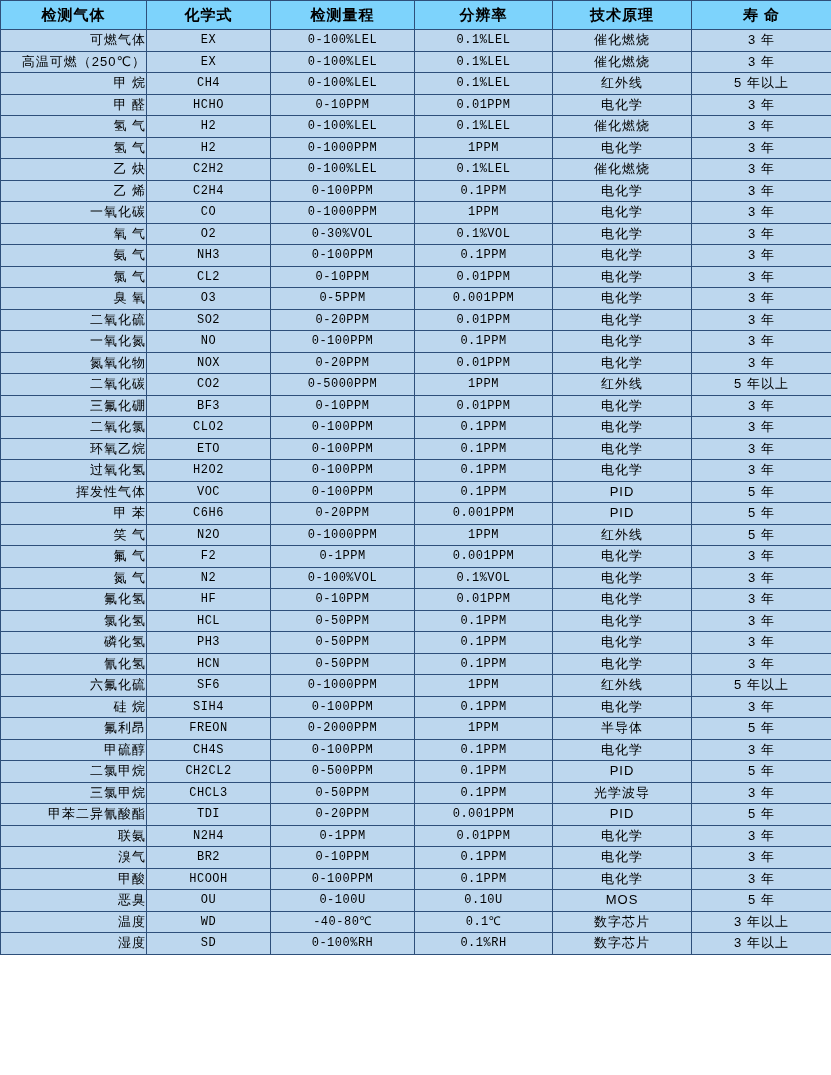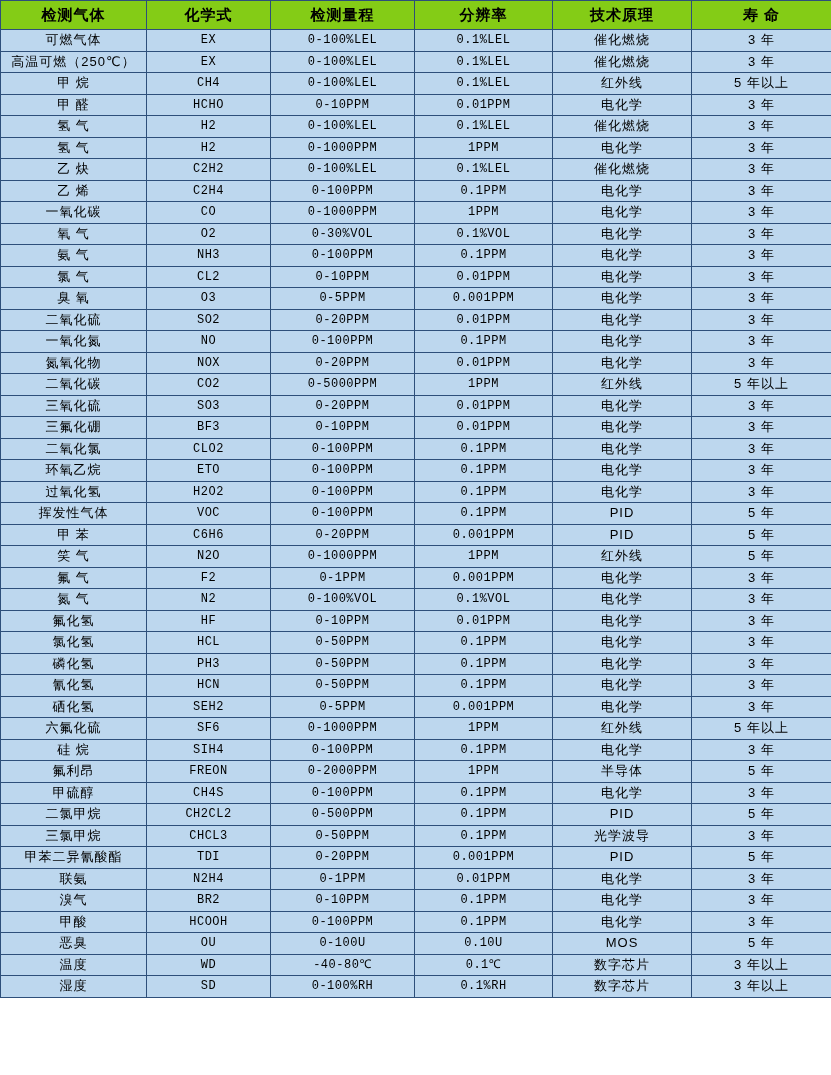--- a/index.html
+++ b/index.html
@@ -19,35 +19,36 @@
   #gas-table td, #gas-table th {
     border: 1px solid #2e4f7a;
     text-align: center;
     vertical-align: middle;
     color: #000000;
     font-weight: normal;
     white-space: nowrap;
     overflow: hidden;
   }
   #gas-table thead th {
-    background: #84cc16;
+    background: #7dd3fc;
     height: 26px;
     font-size: 15px;
     font-weight: bold;
     letter-spacing: 1px;
   }
   #gas-table tbody td {
     background: #bdd7ee;
     height: 20.5px;
     font-size: 13px;
     line-height: 20.5px;
     padding: 0;
   }
   #gas-table tbody td.col-name {
     letter-spacing: 1px;
+    text-align: right;
   }
   #gas-table tbody td.col-formula,
   #gas-table tbody td.col-range,
   #gas-table tbody td.col-res {
     font-family: "Liberation Mono", "DejaVu Sans Mono", monospace;
     font-size: 12px;
     letter-spacing: 0.5px;
   }
   #gas-table tbody td.col-tech,
   #gas-table tbody td.col-life {
@@ -213,28 +214,20 @@
       </tr>
       <tr>
         <td class="col-name">二氧化碳</td>
         <td class="col-formula">CO2</td>
         <td class="col-range">0-5000PPM</td>
         <td class="col-res">1PPM</td>
         <td class="col-tech">红外线</td>
         <td class="col-life">5 年以上</td>
       </tr>
       <tr>
-        <td class="col-name">三氧化硫</td>
-        <td class="col-formula">SO3</td>
-        <td class="col-range">0-20PPM</td>
-        <td class="col-res">0.01PPM</td>
-        <td class="col-tech">电化学</td>
-        <td class="col-life">3 年</td>
-      </tr>
-      <tr>
         <td class="col-name">三氟化硼</td>
         <td class="col-formula">BF3</td>
         <td class="col-range">0-10PPM</td>
         <td class="col-res">0.01PPM</td>
         <td class="col-tech">电化学</td>
         <td class="col-life">3 年</td>
       </tr>
       <tr>
         <td class="col-name">二氧化氯</td>
         <td class="col-formula">CLO2</td>
@@ -321,28 +314,20 @@
         <td class="col-range">0-50PPM</td>
         <td class="col-res">0.1PPM</td>
         <td class="col-tech">电化学</td>
         <td class="col-life">3 年</td>
       </tr>
       <tr>
         <td class="col-name">氰化氢</td>
         <td class="col-formula">HCN</td>
         <td class="col-range">0-50PPM</td>
         <td class="col-res">0.1PPM</td>
-        <td class="col-tech">电化学</td>
-        <td class="col-life">3 年</td>
-      </tr>
-      <tr>
-        <td class="col-name">硒化氢</td>
-        <td class="col-formula">SEH2</td>
-        <td class="col-range">0-5PPM</td>
-        <td class="col-res">0.001PPM</td>
         <td class="col-tech">电化学</td>
         <td class="col-life">3 年</td>
       </tr>
       <tr>
         <td class="col-name">六氟化硫</td>
         <td class="col-formula">SF6</td>
         <td class="col-range">0-1000PPM</td>
         <td class="col-res">1PPM</td>
         <td class="col-tech">红外线</td>
         <td class="col-life">5 年以上</td>

